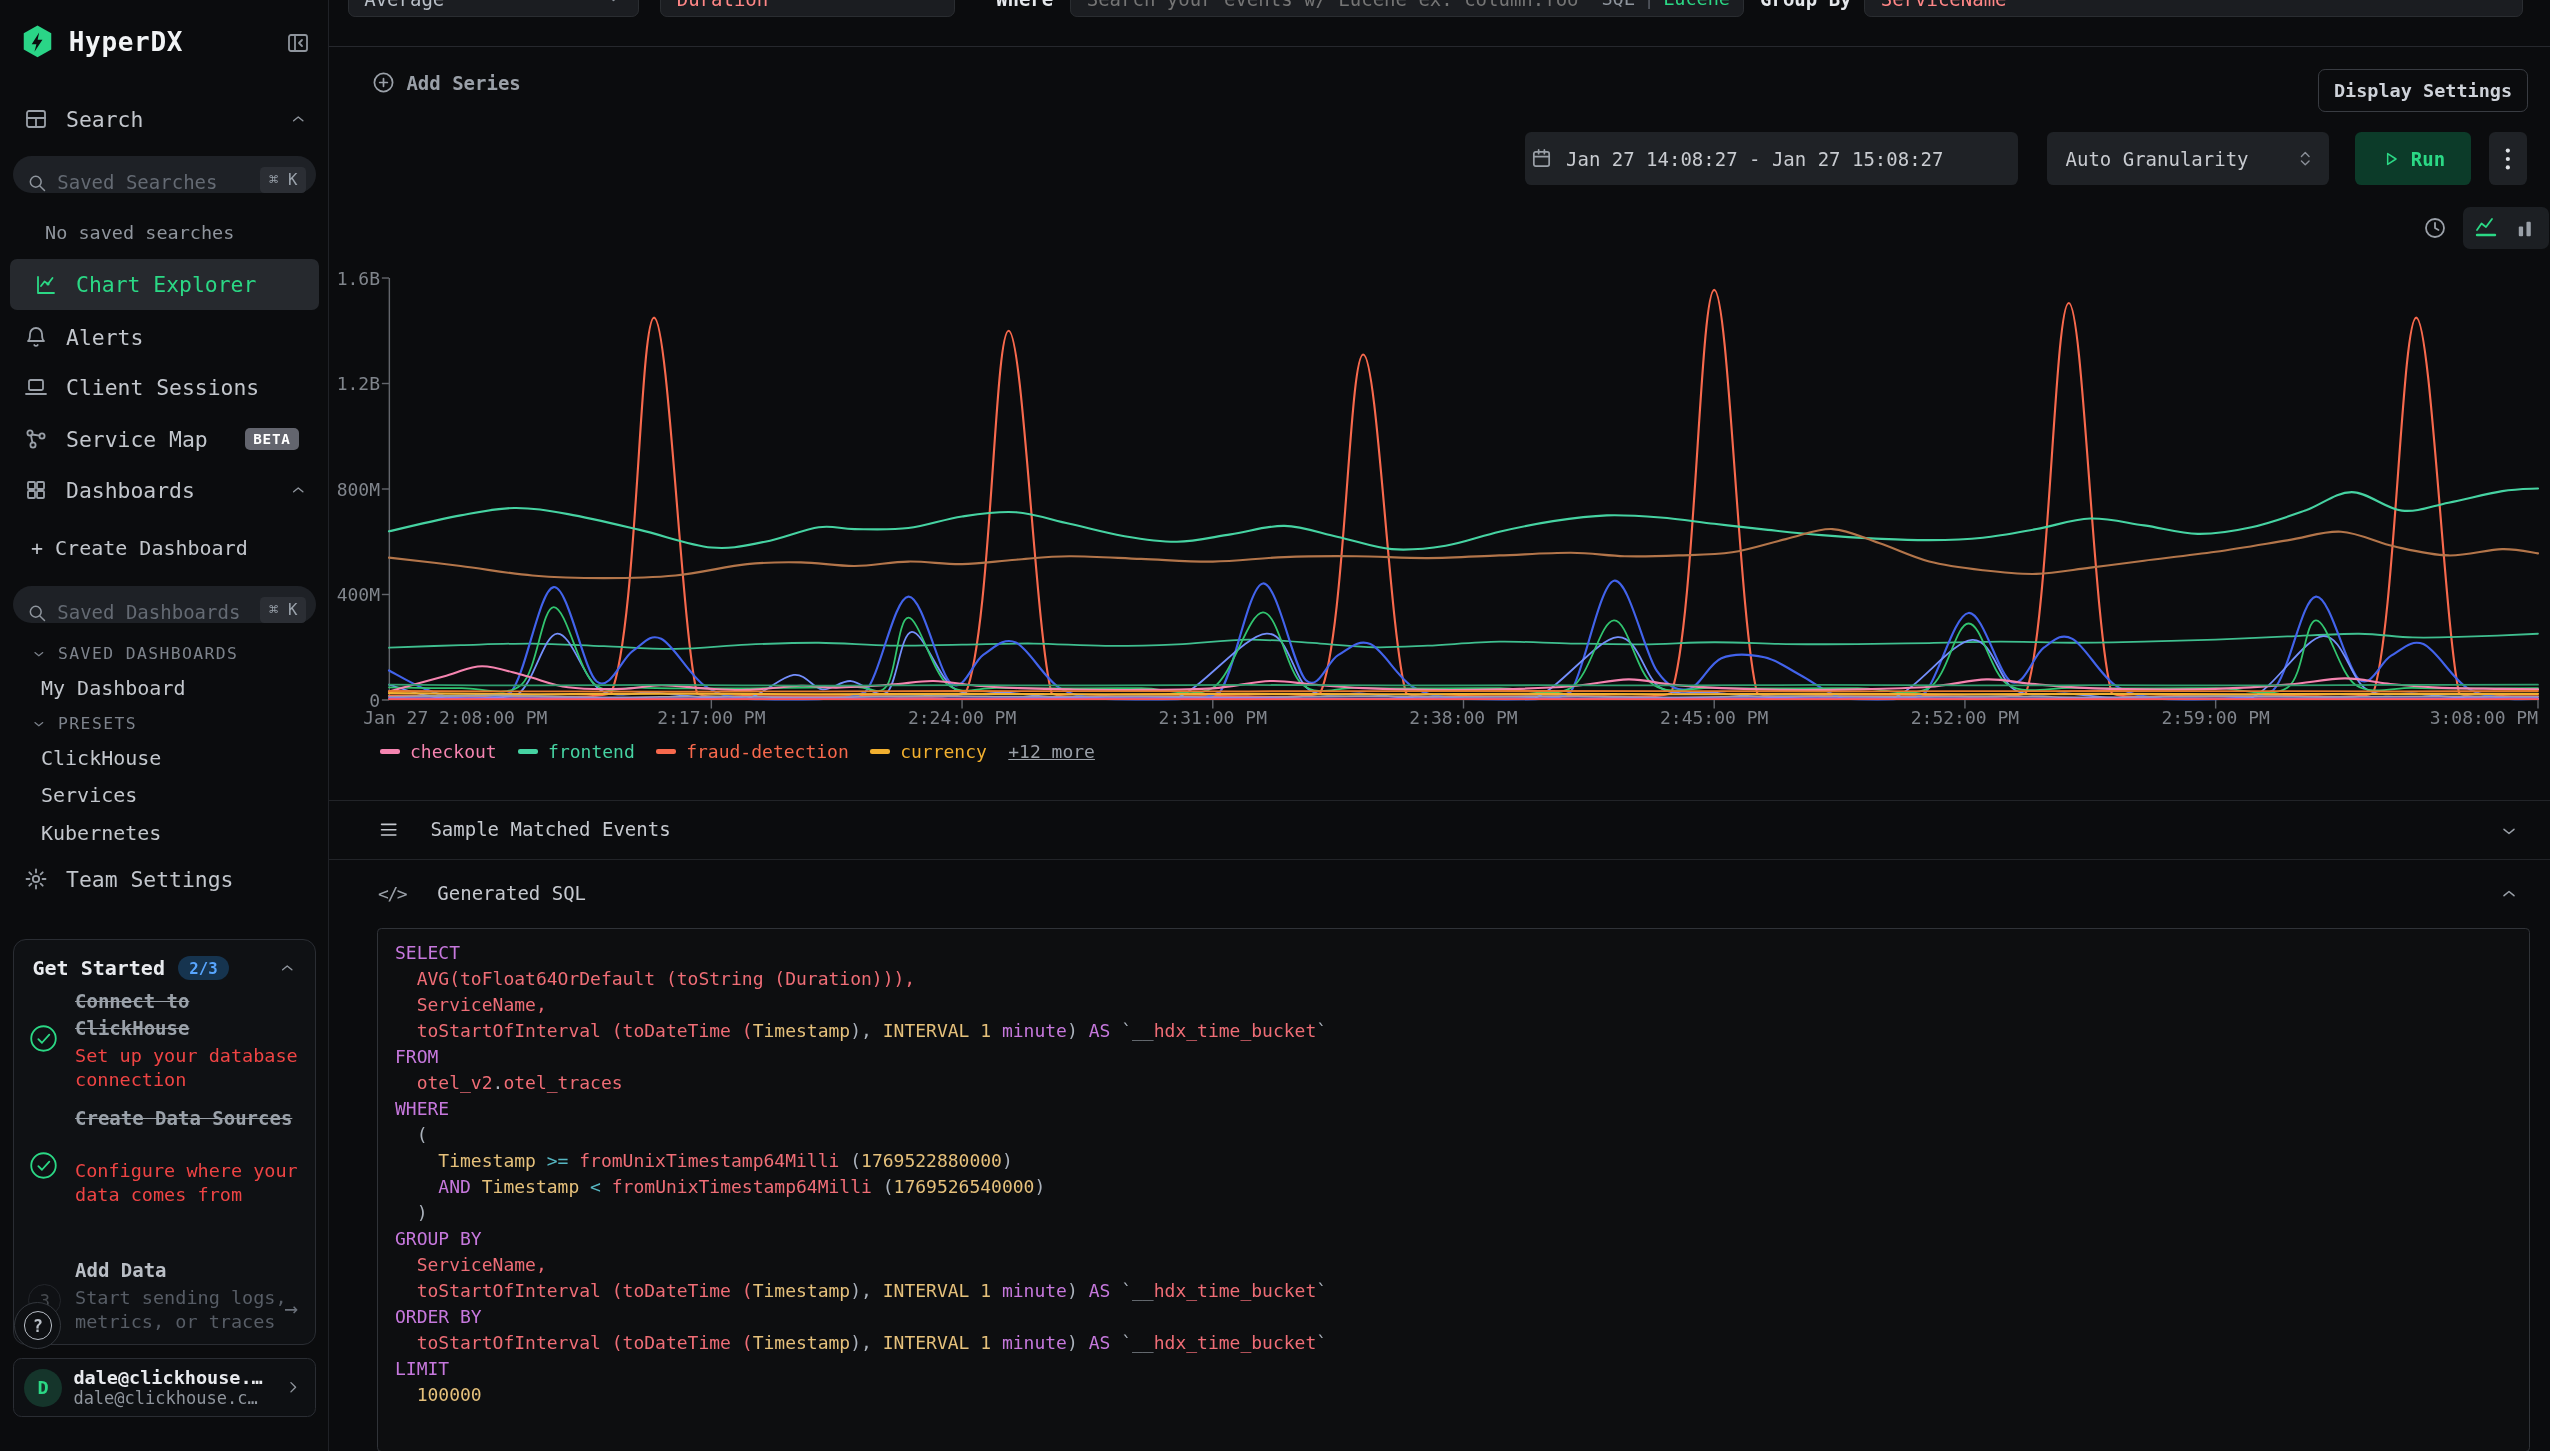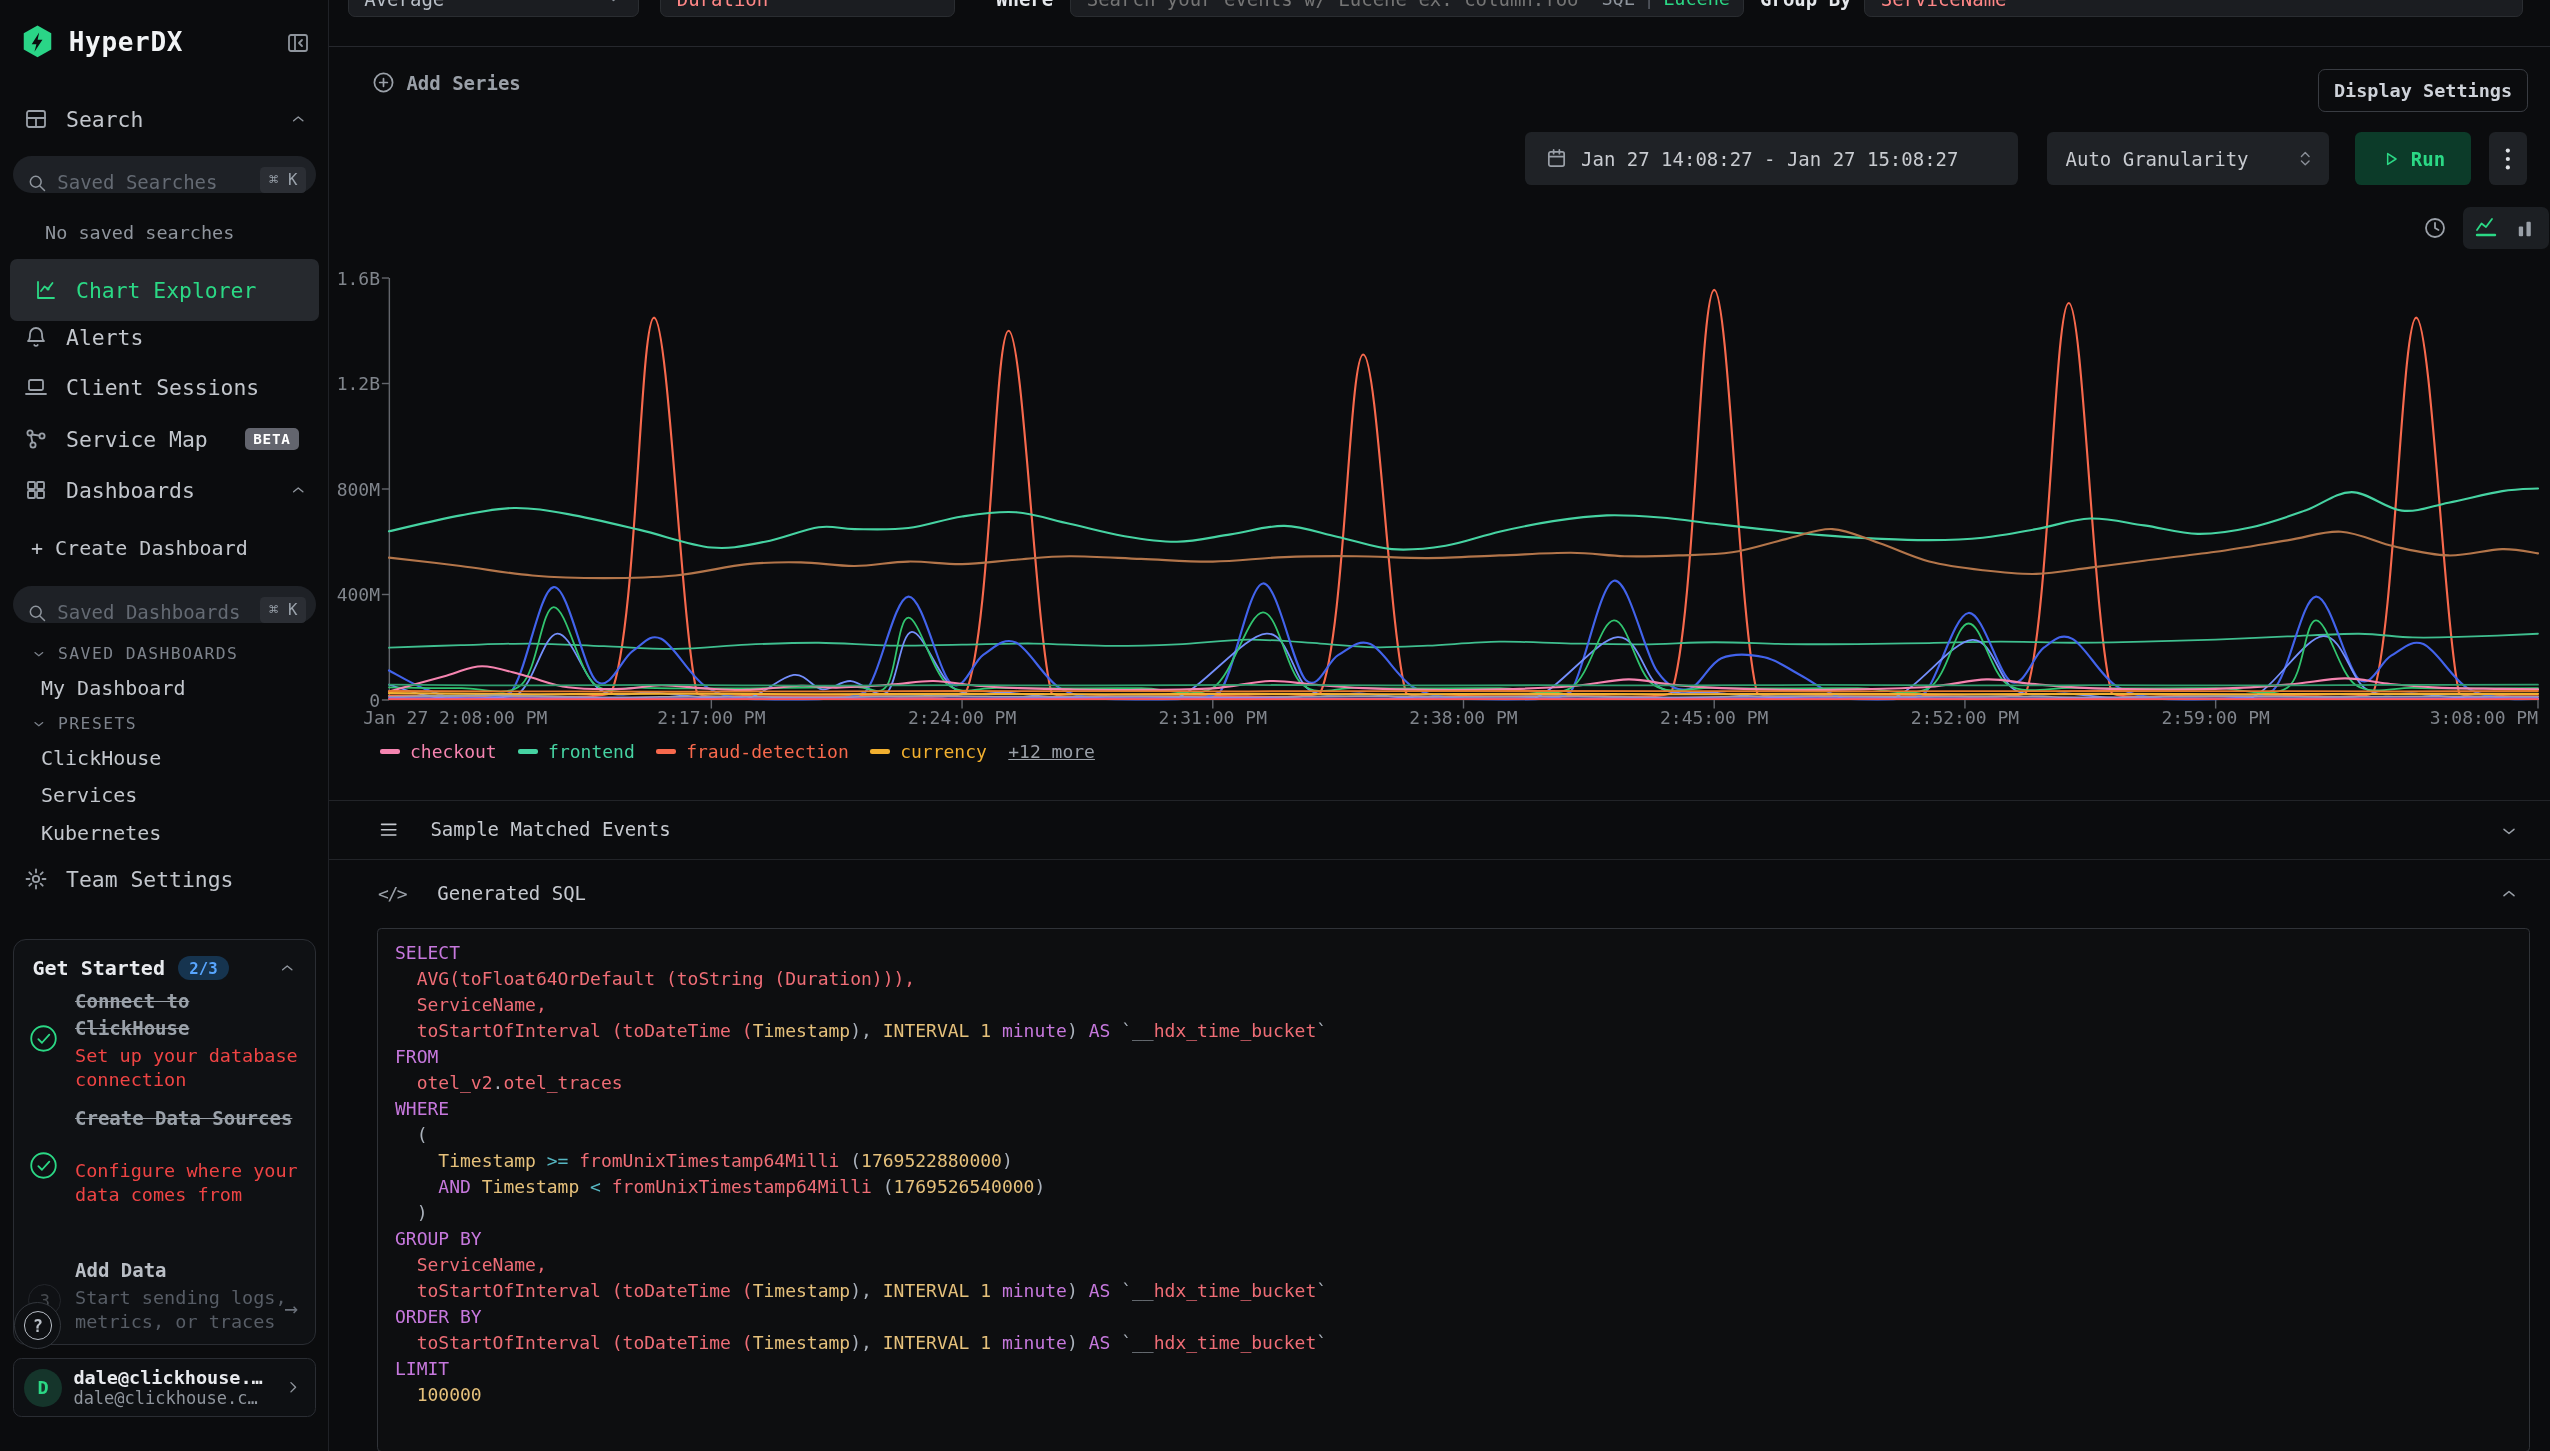--- a/index.html
+++ b/index.html
@@ -54,21 +54,21 @@
 #main{position:absolute;left:329px;top:0;width:2222px;height:1451px}
 #toolbar{position:absolute;left:0;top:0;width:2222px;height:47px;border-bottom:0.7px solid #26282d;overflow:hidden}
 .qbox{position:absolute;top:-20px;height:37px;background:#1b1d21;border:0.7px solid #2a2d31;border-radius:7.1px;display:flex;align-items:center;padding:0 15.7px;font-size:19px;color:#b9bfc7}
 .qbox input{background:transparent;border:none;outline:none;font-family:inherit;font-size:19px;width:100%}
 .qlabel{position:absolute;top:-20px;height:37px;display:flex;align-items:center;font-size:19px;font-weight:bold;color:#e4e7eb}
 #mode-toggle{position:absolute;right:13px;display:flex;gap:8.6px;font-size:18.5px;color:#8f959d}
 #mode-lucene{color:#2bd885}
 #addseries-row{position:absolute;left:43px;top:71px;display:flex;align-items:center;gap:11.4px;color:#9aa0a8;font-size:19px;font-weight:bold}
 #display-settings{position:absolute;left:1989px;top:69px;width:210px;height:43px;border:0.7px solid #393c42;border-radius:7.1px;display:flex;align-items:center;justify-content:center;font-size:18.5px;font-weight:bold;color:#ced2d9}
 .ctl{position:absolute;top:132px;height:53px;background:#1f2226;border-radius:6.4px;display:flex;align-items:center;color:#c8cbd0;font-size:19px}
-#date-box{left:1196px;width:493px;padding:0 20px;gap:13px}
+#date-box{left:1196px;width:493px;padding:0 5px;gap:13px}
 #gran-box{left:1718px;width:282px;padding:0 14.3px 0 18.5px;justify-content:space-between}
 #run-btn{left:2026px;width:116px;background:#0c3b29;color:#2bd885;font-weight:bold;justify-content:center;gap:10px}
 #dots-btn{left:2160px;width:38px;justify-content:center;color:#e0e3e7}
 #mini-ctls{position:absolute;left:2094px;top:207px;display:flex;align-items:center;gap:15.7px}
 #clock-icon{width:24px;height:24px;color:#9aa0a8}
 #charttype-card{width:86px;height:42px;background:#1c1f23;border-radius:7.1px;display:flex;align-items:center;justify-content:center;gap:15.7px}
 #line-icon{width:24px;height:24px;color:#2bd885}
 #bar-icon{width:23px;height:23px;color:#9aa0a8}
 
 
@@ -140,21 +140,21 @@
             <circle cx="10.5" cy="10.5" r="6.5"></circle>
             <line x1="15.5" y1="15.5" x2="21" y2="21"></line>
           </svg>
       </span>
       <input placeholder="Saved Searches" style="">
       <span class="kbd">⌘ K</span>
     </div>
 
     <div class="muted-note" style="top:222px">No saved searches</div>
 
-    <div class="side-item active-item" style="top:259px;height:62px">
+    <div class="side-item active-item" style="top:259px;height:51px">
       <span class="ictr">
         <svg class="ic" width="24" height="24" viewBox="0 0 24 24">
             <path d="M4 4v16h16"></path>
             <path d="M7 13l3.5-4.5L14 11l4.5-6"></path>
             <circle cx="14" cy="11" r="1.6" fill="currentColor" stroke="none"></circle>
           </svg>
       </span>
       <span>Chart Explorer</span>
     </div>
 

